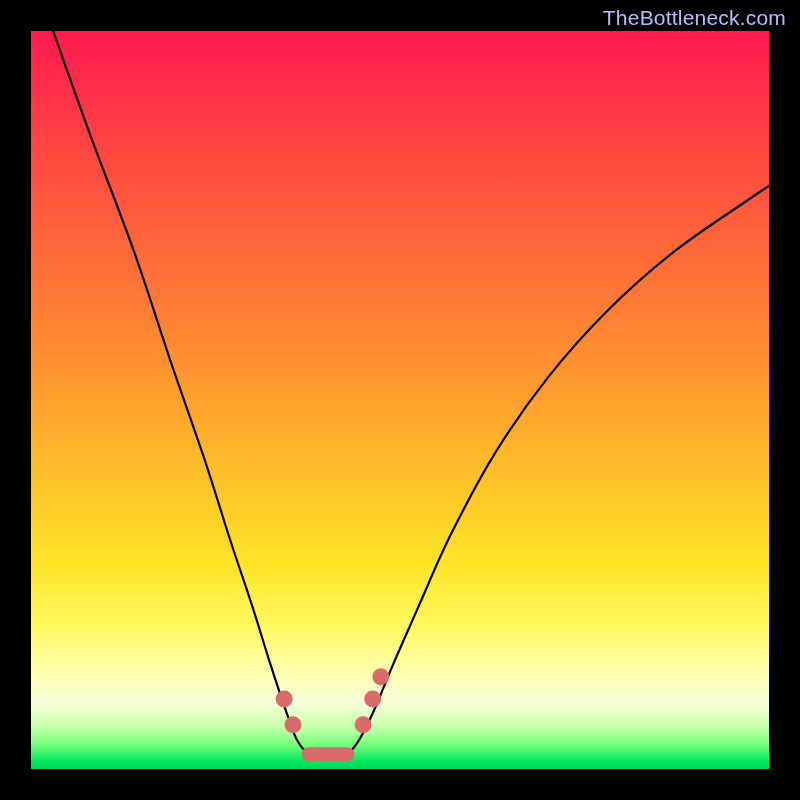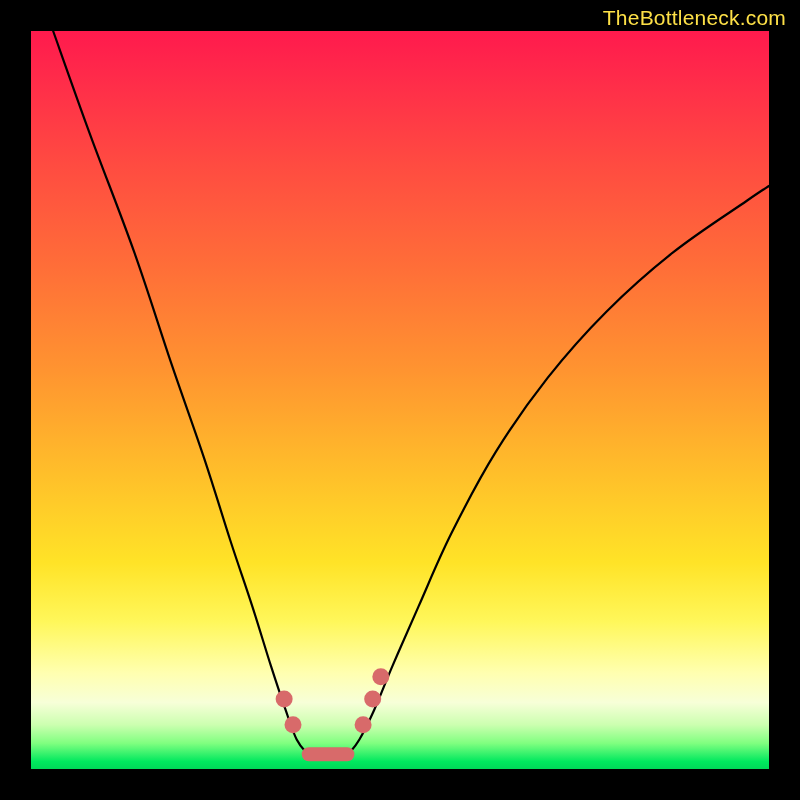--- a/index.html
+++ b/index.html
@@ -38,21 +38,21 @@
       #ccffb0 94%,
       #80ff80 96.5%,
       #00e85e 99%,
       #00d858 100%
     );
   }
   .watermark {
     position: absolute;
     top: 6px;
     right: 14px;
-    color: #fde047;
+    color: #c4b5fd;
     font-size: 21px;
     font-weight: 500;
     letter-spacing: 0.2px;
     user-select: none;
   }
   svg.curves {
     position: absolute;
     left: 0; top: 0;
     width: 738px; height: 738px;
     overflow: visible;

